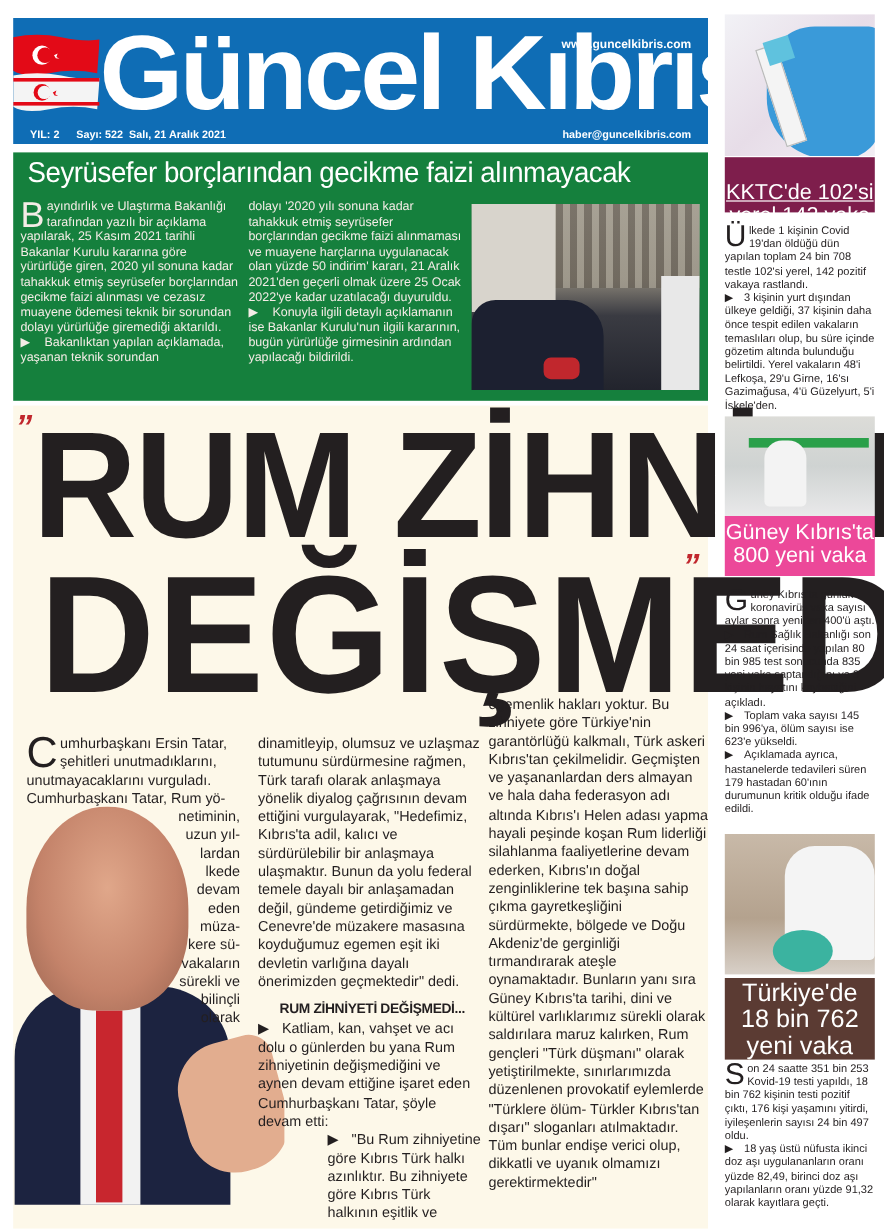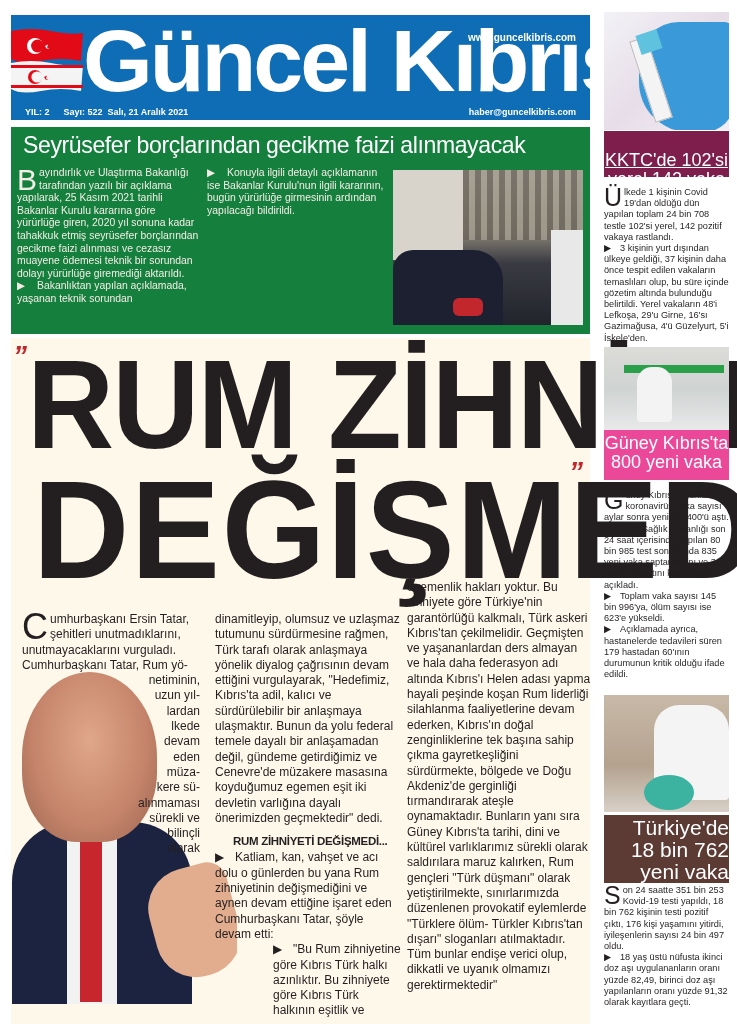--- a/index.html
+++ b/index.html
@@ -61,21 +61,21 @@
   .ph2 { top: 347px; width: 125px; height: 83px; background: linear-gradient(180deg,#dcdcd8 0%,#cfd3d2 50%,#e9e9ea 100%); }
   .ph2 .bar { position:absolute; left:20px; top:18px; width:100px; height:8px; background:#2aa04a; }
   .ph2 .ppe { position:absolute; left:33px; top:20px; width:35px; height:55px; background:#f3f3f3; border-radius: 15px 15px 4px 4px; }
   .ph3 { top: 695px; width: 125px; height: 117px; background: linear-gradient(180deg,#c8b9a8 0%,#b4a28e 60%,#d8d0c8 100%); }
   .ph3 .ppe { position:absolute; left:50px; top:10px; width:75px; height:95px; background:#f4f4f4; border-radius: 25px 25px 4px 4px; }
   .ph3 .cap { position:absolute; left:40px; top:80px; width:50px; height:35px; background:#3bb3a0; border-radius: 50%; }
 
   .side-head { position: absolute; left: 604px; width: 125px; color: #fff; text-align: center; line-height: 1.05; }
   .sh1 { top: 131px; height: 46px; background: #7e1e4c; font-size: 18px; padding-top: 20px; text-decoration: underline; }
   .sh2 { top: 430px; height: 50px; background: #ec4899; font-size: 18px; padding-top: 4px; }
-  .sh3 { top: 815px; height: 68px; background: #5b3b33; font-size: 21px; padding-top: 2px; text-align: right; }
+  .sh3 { top: 815px; height: 68px; background: #5b3b33; font-size: 21px; padding-top: 2px; }
 
   .side-text { position: absolute; left: 604px; width: 126px; font-size: 9.2px; line-height: 11.2px; color: #231f20; }
   .st1 { top: 187px; }
   .st2 { top: 490px; }
   .st3 { top: 885px; }
   .side-text .dropcap { font-size: 25px; line-height: 19px; }
   .side-text .bullet { width: 16px; }
 </style>
 </head>
 <body>
@@ -108,20 +108,21 @@
   <div class="cap"></div>
 </div>
 
 <div class="top-story">
   <div class="top-headline">Seyrüsefer borçlarından gecikme faizi alınmayacak</div>
   <div class="top-col top-col1">
     <p><span class="dropcap">B</span><span>ayındırlık ve Ulaştırma Bakanlığı tarafından yazılı bir açıklama yapılarak, 25 Kasım 2021 tarihli Bakanlar Kurulu kararına göre yürürlüğe giren, 2020 yıl sonuna kadar tahakkuk etmiş seyrüsefer borçlarından gecikme faizi alınması ve cezasız muayene ödemesi teknik bir sorundan dolayı yürürlüğe giremediği aktarıldı.</span></p>
     <p><span class="bullet">▶</span><span>Bakanlıktan yapılan açıklamada, yaşanan teknik sorundan</span></p>
   </div>
   <div class="top-col top-col2">
+    <p>dolayı '2020 yılı sonuna kadar tahakkuk etmiş seyrüsefer borçlarından gecikme faizi alınmaması ve muayene harçlarına uygulanacak olan yüzde 50 indirim' kararı, 21 Aralık 2021'den geçerli olmak üzere 25 Ocak 2022'ye kadar uzatılacağı duyuruldu.</p>
     <p><span class="bullet">▶</span><span>Konuyla ilgili detaylı açıklamanın ise Bakanlar Kurulu'nun ilgili kararının, bugün yürürlüğe girmesinin ardından yapılacağı bildirildi.</span></p>
   </div>
   <div class="top-photo">
     <div class="wall"></div>
     <div class="roof"></div>
     <div class="van"></div>
     <div class="car"></div>
     <div class="tail"></div>
   </div>
 </div>
@@ -146,21 +147,21 @@
   <p><span class="dropcap">C</span><span>umhurbaşkanı Ersin Tatar, şehitleri unutmadıklarını, unutmayacaklarını vurguladı. Cumhurbaşkanı Tatar, Rum yö-</span></p>
   <div class="narrow" id="narrow-lines">
       <div>netiminin,</div>
       <div>uzun yıl-</div>
       <div>lardan</div>
       <div>lkede</div>
       <div>devam</div>
       <div>eden</div>
       <div>müza-</div>
       <div>kere sü-</div>
-      <div>alınmaması</div>
+      <div>vakaların</div>
       <div>sürekli ve</div>
       <div>bilinçli</div>
       <div>olarak</div>
     </div>
 </div>
 
 <div class="art-col col2">
   <p>dinamitleyip, olumsuz ve uzlaşmaz tutumunu sürdürmesine rağmen, Türk tarafı olarak anlaşmaya yönelik diyalog çağrısının devam ettiğini vurgulayarak, "Hedefimiz, Kıbrıs'ta adil, kalıcı ve sürdürülebilir bir anlaşmaya ulaşmaktır. Bunun da yolu federal temele dayalı bir anlaşamadan değil, gündeme getirdiğimiz ve Cenevre'de müzakere masasına koyduğumuz egemen eşit iki devletin varlığına dayalı önerimizden geçmektedir" dedi.</p>
   <div class="subhead">RUM ZİHNİYETİ DEĞİŞMEDİ...</div>
   <p><span class="bullet">▶</span><span>Katliam, kan, vahşet ve acı dolu o günlerden bu yana Rum zihniyetinin değişmediğini ve aynen devam ettiğine işaret eden Cumhurbaşkanı Tatar, şöyle devam etti:</span></p>

